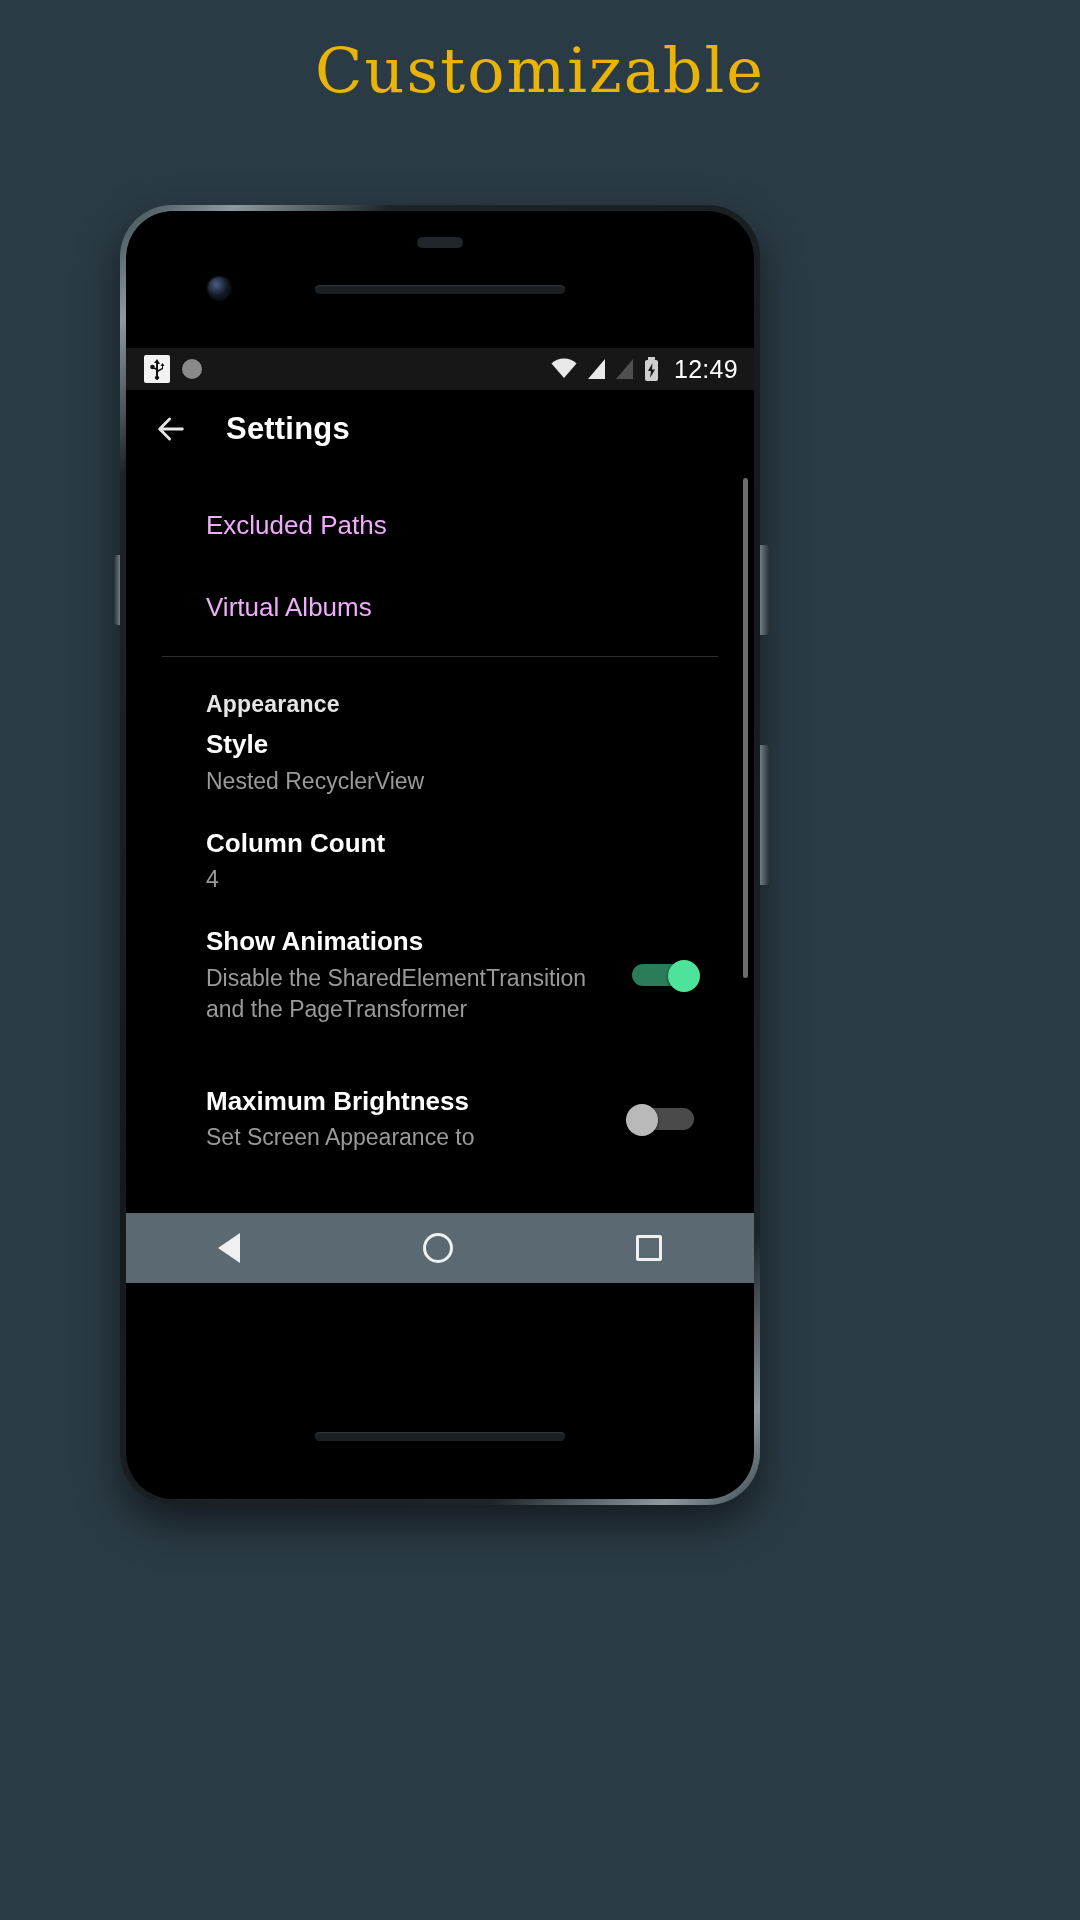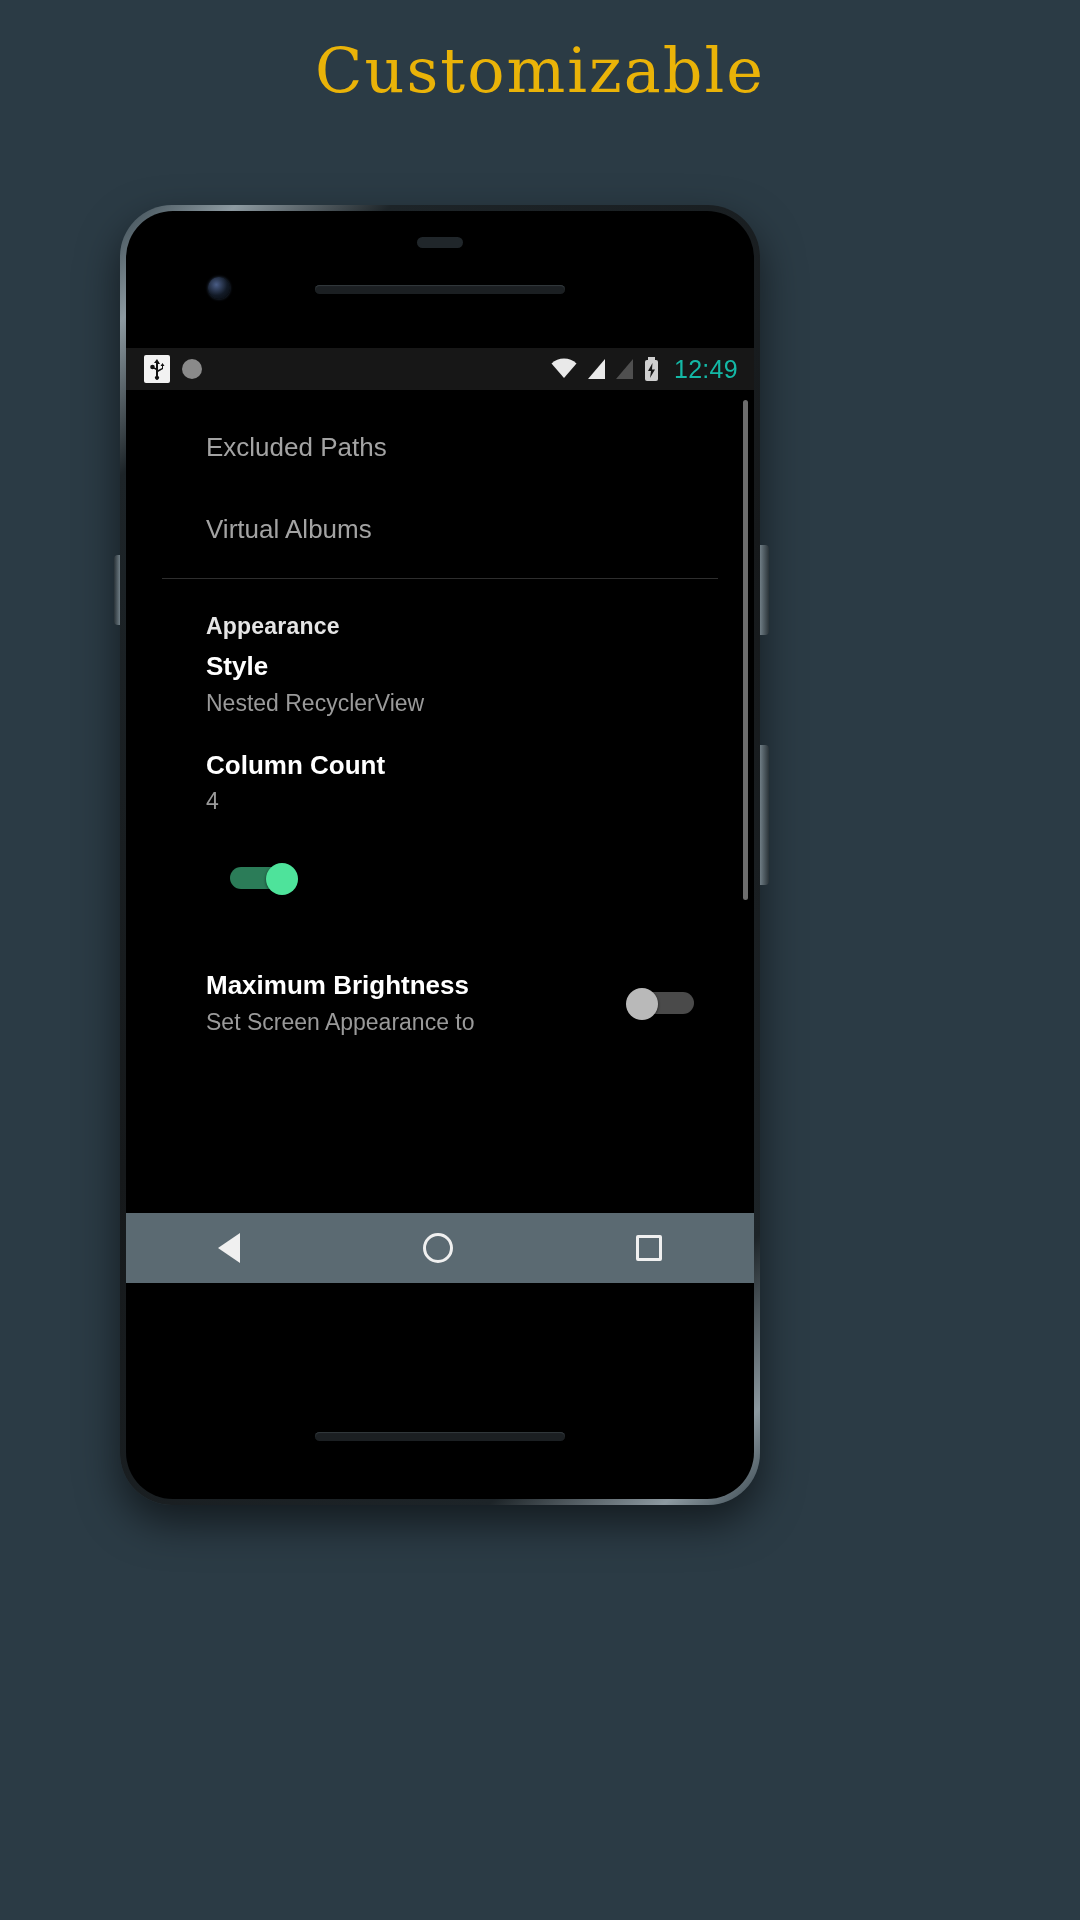--- a/index.html
+++ b/index.html
@@ -110,21 +110,21 @@
   .usb-badge svg { position: absolute; top: 3px; left: 4px; }
   .dot-icon {
     width: 20px; height: 20px; border-radius: 50%;
     background: #8a8a8a;
   }
   .sb-right {
     margin-left: auto; display: flex; align-items: center; gap: 11px;
   }
   .sb-time {
     font-size: 25px; font-weight: 500; letter-spacing: .3px;
-    color: #14b8a6; margin-left: 4px;
+    color: #ffffff; margin-left: 4px;
   }
   .tri-full {
     width: 0; height: 0;
     border-left: 17px solid transparent;
     border-bottom: 20px solid #e9e9e9;
   }
   .tri-empty {
     width: 0; height: 0;
     border-left: 17px solid transparent;
     border-bottom: 20px solid #4f4f4f;
@@ -149,21 +149,21 @@
     padding-top: 6px;
   }
   .row {
     position: relative;
     display: flex; align-items: center;
     padding: 0 54px 0 80px;
     min-height: 62px;
   }
   .row-text { flex: 1; }
   .row-title {
-    font-size: 26px; color: #a3a3a3; font-weight: 400;
+    font-size: 26px; color: #f0abfc; font-weight: 400;
     line-height: 1.25;
   }
   .row-title.bold { font-weight: 700; color: #fff; }
   .row-sub {
     font-size: 23px; color: #9a9a9a; margin-top: 5px; line-height: 1.35;
   }
   .divider {
     height: 1px; background: #2e2e2e; margin: 18px 36px 0 36px;
   }
   .section-header {
@@ -260,20 +260,26 @@
           <div class="tri-empty"></div>
           <svg width="15" height="24" viewBox="0 0 15 24">
             <rect x="4" y="0" width="7" height="3" fill="#cfcfcf"></rect>
             <rect x="1" y="3" width="13" height="21" rx="2" fill="#cfcfcf"></rect>
             <path d="M8.5 6 L4 14 H7 L6 21 L11 12.5 H8 Z" fill="#171717"></path>
           </svg>
           <div class="sb-time">12:49</div>
         </div>
       </div>
 
+      <div class="appbar">
+        <svg class="back-arrow" viewBox="0 0 24 24">
+          <path d="M20 12 H5 M11 5 L4 12 L11 19" stroke="#e6e6e6" stroke-width="2" fill="none" stroke-linecap="round" stroke-linejoin="round"></path>
+        </svg>
+        <div class="appbar-title">Settings</div>
+      </div>
 
       <div class="list">
         <div class="scrollbar"></div>
 
         <div class="gap-sm"></div>
 
         <div class="row">
           <div class="row-text">
             <div class="row-title">Excluded Paths</div>
           </div>
@@ -303,20 +309,24 @@
         <div class="row">
           <div class="row-text">
             <div class="row-title bold">Column Count</div>
             <div class="row-sub">4</div>
           </div>
         </div>
 
         <div class="gap-md"></div>
 
         <div class="row">
+          <div class="row-text">
+            <div class="row-title bold">Show Animations</div>
+            <div class="row-sub">Disable the SharedElementTransition and the PageTransformer</div>
+          </div>
           <div class="switch on">
             <div class="track"></div>
             <div class="thumb"></div>
           </div>
         </div>
 
         <div class="gap-md"></div>
 
 
         <div class="gap-md"></div>

